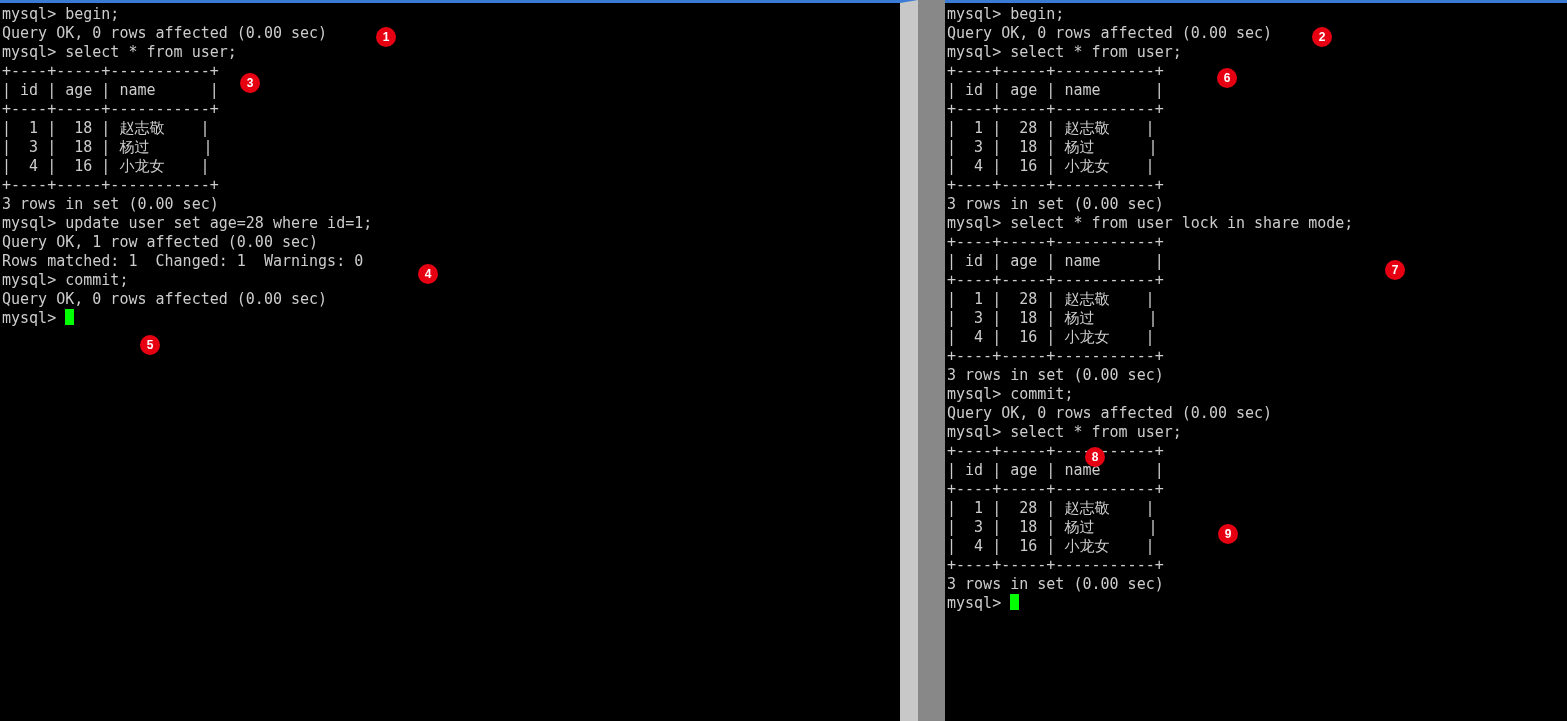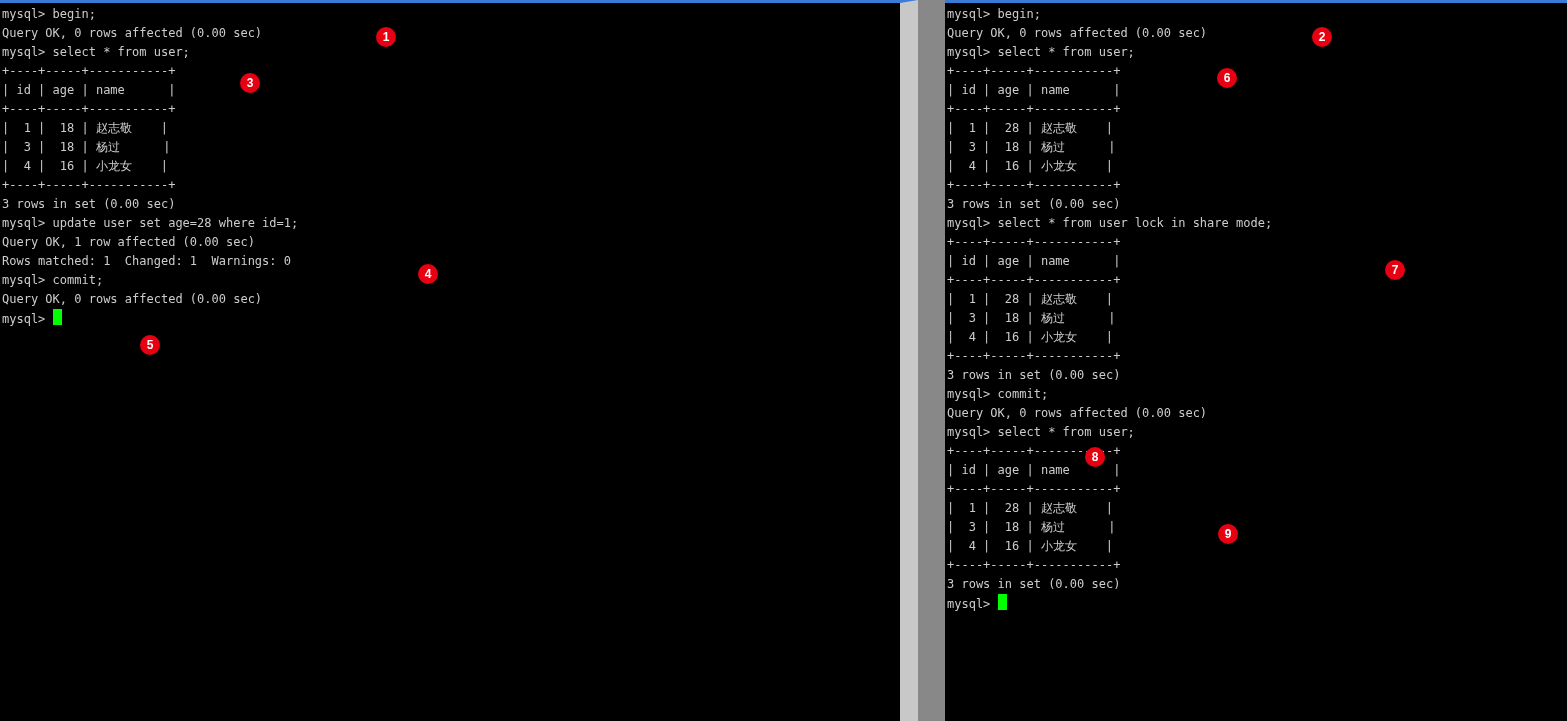--- a/index.html
+++ b/index.html
@@ -9,21 +9,21 @@
     font-family:"DejaVu Sans Mono","Consolas",monospace;
     overflow:hidden;
   }
   .pane {
     background:#000;
     color:#ccc;
     position:absolute;
     top:0;
     height:721px;
     padding:2px 2px;
-    font-size:12px;
+    font-size:15px;
     line-height:19px;
     white-space:pre;
     overflow:hidden;
   }
   .left-pane {
     left:0;
     width:918px;
     border-top:3px solid #3a7bd5;
     border-right:18px solid #c8c8c8;
   }

